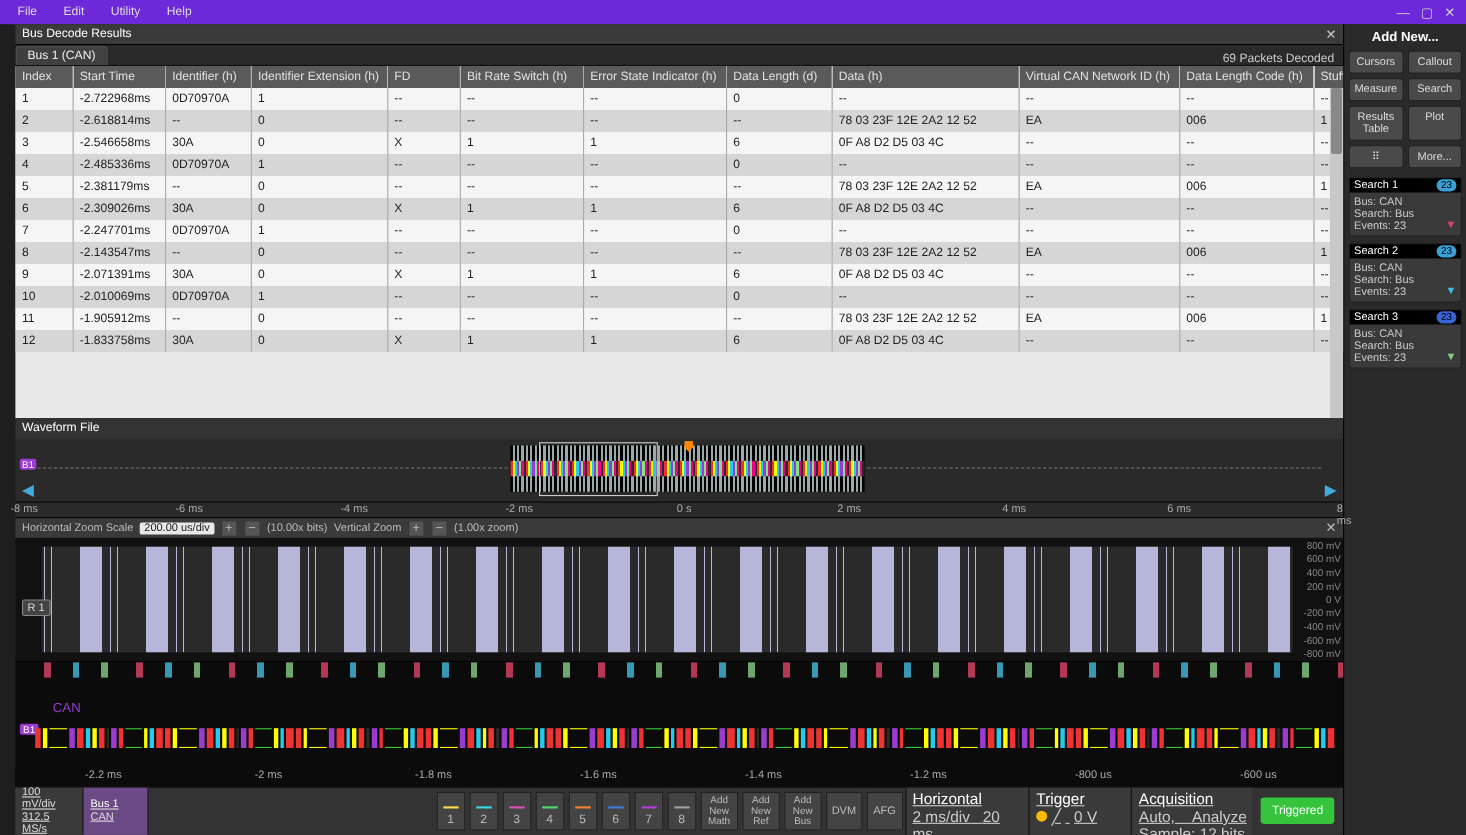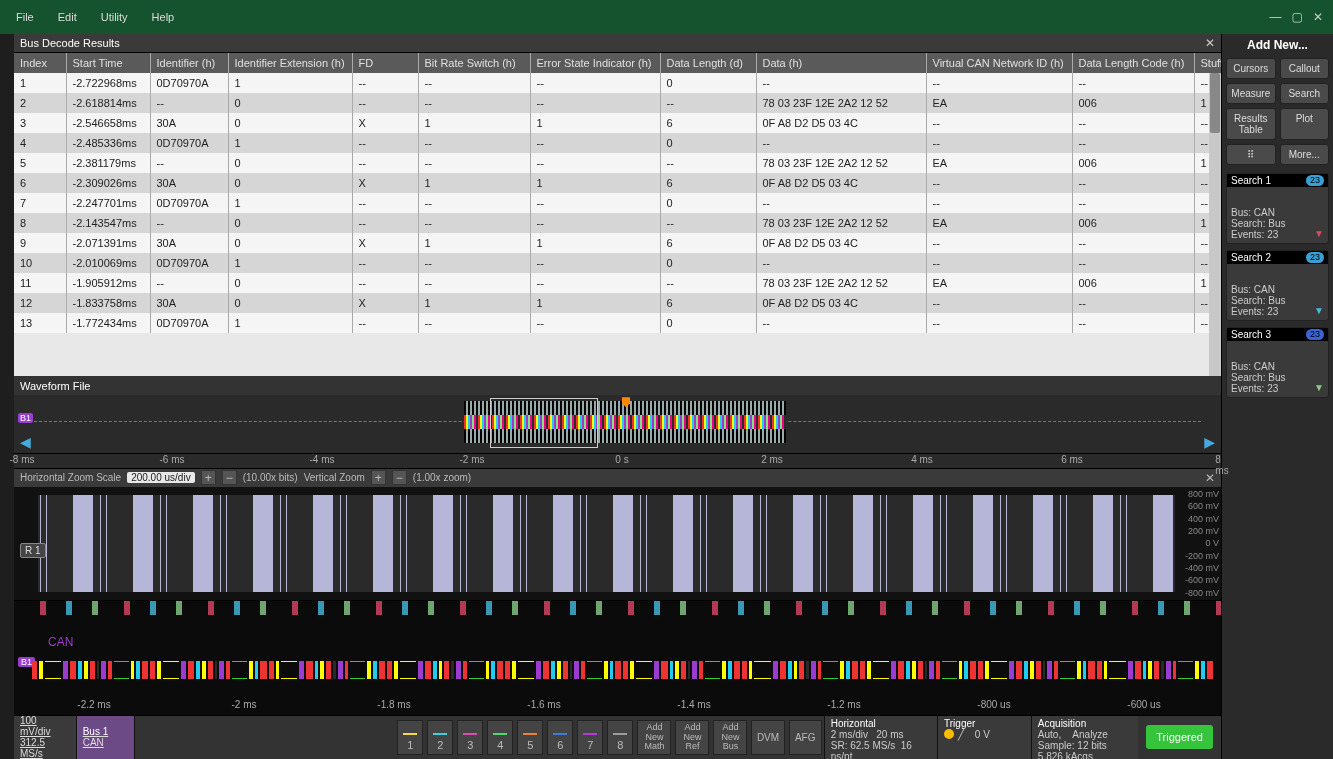--- a/index.html
+++ b/index.html
@@ -1,18 +1,18 @@
 <!DOCTYPE html>
 <html><head>
 <meta charset="utf-8">
 <style>
   * { box-sizing: border-box; margin: 0; padding: 0; font-family: "Segoe UI", Arial, sans-serif; }
   body { background: #1e1e1e; color: #ccc; font-size: 11px; width: 1333px; height: 759px; overflow: hidden; display:flex; flex-direction:column; }
   
-  .menubar { height: 34px; background: #14532d; display:flex; align-items:center; padding:0 4px; }
+  .menubar { height: 22px; background: #6d28d9; display:flex; align-items:center; padding:0 4px; }
   .menubar .item { padding: 0 12px; color:#ddd; cursor:pointer; }
   .menubar .spacer { flex:1; }
   .wincontrols { display:flex; gap:10px; padding-right:6px; font-size:12px; }
   
   .main { flex:1; display:flex; min-height:0;padding-left:14px; }
   .center { flex:1; display:flex; flex-direction:column; min-width:0; }
   .right { width:112px; background:#2a2a2a; border-left:1px solid #000; display:flex; flex-direction:column; }
   
   .panel-titlebar { height:20px; background:#3a3a3a; display:flex; align-items:center; padding:0 6px; justify-content:space-between; border-bottom:1px solid #000;}
   .panel-titlebar .title { color:#fff; }
@@ -74,34 +74,34 @@
   .bottombar { height:44px; background:#333; display:flex; align-items:stretch; border-top:1px solid #000; }
   .bb-box { border-right:1px solid #111; padding:2px 6px; font-size:10px; color:#ddd; display:flex; flex-direction:column; justify-content:center;text-decoration:underline; }
   .bb-ref { width:64px; background:#3a3a3a;}
   .bb-ref .title {color:#fff;}
   .bb-bus { width:60px; background:#6b4a86; }
   .bb-gap { flex:0 0 260px; }
   .ch-btn { width:26px; margin:4px 2px; background:#444; border:1px solid #222; display:flex; flex-direction:column; align-items:center; justify-content:flex-end; color:#bbb; cursor:pointer; padding-bottom:3px;}
   .ch-btn .bar{width:14px;height:2px;margin-bottom:4px;}
   .addbtn { width:34px; margin:4px 2px; background:#444; border:1px solid #222; display:flex; flex-direction:column; align-items:center; justify-content:center; color:#bbb; font-size:9px; text-align:center; cursor:pointer; line-height:1.1;}
   .bb-dvm,.bb-afg{ width:34px; margin:4px 2px; background:#444; border:1px solid #222; display:flex; align-items:center; justify-content:center; color:#bbb; font-size:10px;}
-  .bb-panel { width:116px; background:#3a3a3a; padding:2px 6px; font-size:10px; color:#ccc; border-left:1px solid #111;}
+  .bb-panel { width:116px; background:#3a3a3a; padding:2px 6px; font-size:14px; color:#ccc; border-left:1px solid #111;text-decoration:underline;}
   .bb-panel .hdr { color:#fff; }
   .bb-trig { width:96px; }
   .bb-trig .ledline{display:flex;align-items:center;gap:4px;}
   .led{width:10px;height:10px;border-radius:50%;background:#fb0;display:inline-block;}
   .bb-acq { width:110px;}
   .bb-triggered { display:flex; align-items:center; padding:0 8px;}
   .bb-triggered button{ background:#35c43c; border:none; color:#fff; padding:6px 10px; border-radius:3px; font-size:11px; cursor:pointer;}
   
   .right .hdr { text-align:center; padding:4px 0; color:#fff; font-weight:bold; font-size:12px;}
   .btnrow { display:flex; gap:4px; padding:2px 4px;}
   .rs-btn { flex:1; background:#4a4a4a; border:1px solid #222; color:#ddd; font-size:10px; padding:4px 0; text-align:center; border-radius:3px; cursor:pointer; line-height:1.1;}
   .search-pane { margin:6px 4px 0 4px; background:#3a3a3a; border:1px solid #222; padding:3px 4px; font-size:10px; color:#ccc; position:relative; border-radius:3px;}
-  .search-pane .shdr { background:#000; color:#fff; margin:-3px -4px 20px -4px; padding:1px 4px; display:flex; justify-content:space-between;}
+  .search-pane .shdr { background:#000; color:#fff; margin:-3px -4px 3px -4px; padding:1px 4px; display:flex; justify-content:space-between;}
   .search-pane .badge { background:#39a0d6; color:#000; border-radius:6px; padding:0 4px; font-size:9px;}
   .search-pane.s3 .badge{ background:#3a63d6;}
   .search-pane .tri { position:absolute; right:4px; bottom:4px; font-size:10px;}
   .search-pane.s1 .tri{color:#d46;}
   .search-pane.s2 .tri{color:#4bd;}
   .search-pane.s3 .tri{color:#8c8;}
 </style>
 </head>
 <body>
 
@@ -117,20 +117,24 @@
     <span>✕</span>
   </div>
 </div>
 
 <div class="main">
   <div class="center">
 
     <div class="panel-titlebar">
       <span class="title">Bus Decode Results</span>
       <span class="close-x">✕</span>
+    </div>
+    <div class="tabsrow">
+      <div class="tab-active">Bus 1 (CAN)</div>
+      <div class="count">69 Packets Decoded</div>
     </div>
     <div class="table-wrap">
       <table>
         <colgroup>
           <col style="width:52px">
             <col style="width:84px">
             <col style="width:78px">
             <col style="width:124px">
           <col style="width:66px">
             <col style="width:112px">
@@ -319,34 +323,20 @@
               <td>0</td>
               <td>X</td>
               <td>1</td>
               <td>1</td>
               <td>6</td>
               <td>0F A8 D2 D5 03 4C</td>
               <td>--</td>
               <td>--</td>
               <td>--</td>
             </tr>
-            <tr>
-              <td>13</td>
-              <td>-1.772434ms</td>
-              <td>0D70970A</td>
-              <td>1</td>
-              <td>--</td>
-              <td>--</td>
-              <td>--</td>
-              <td>0</td>
-              <td>--</td>
-              <td>--</td>
-              <td>--</td>
-              <td>--</td>
-            </tr>
           </tbody>
       </table>
       <div class="scrollbar-v">
           <div class="thumb"></div>
         </div>
     </div>
 
     <div class="wave-title">Waveform File</div>
     <div class="wave-overview">
       <div class="ov-badge">B1</div>

